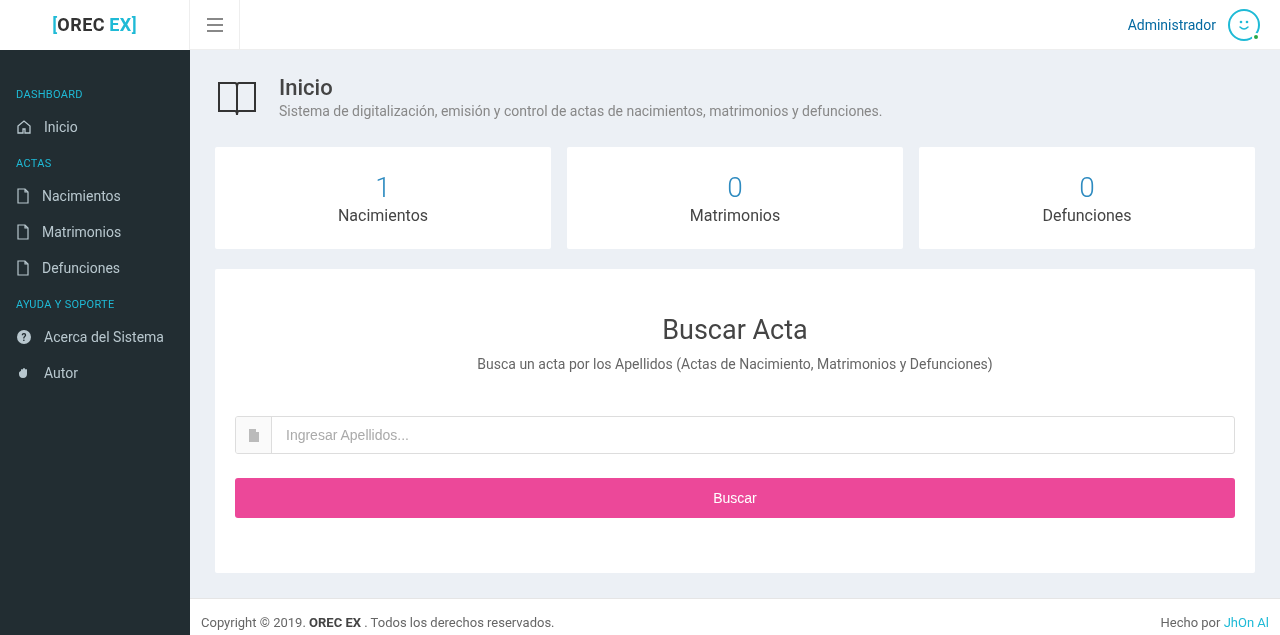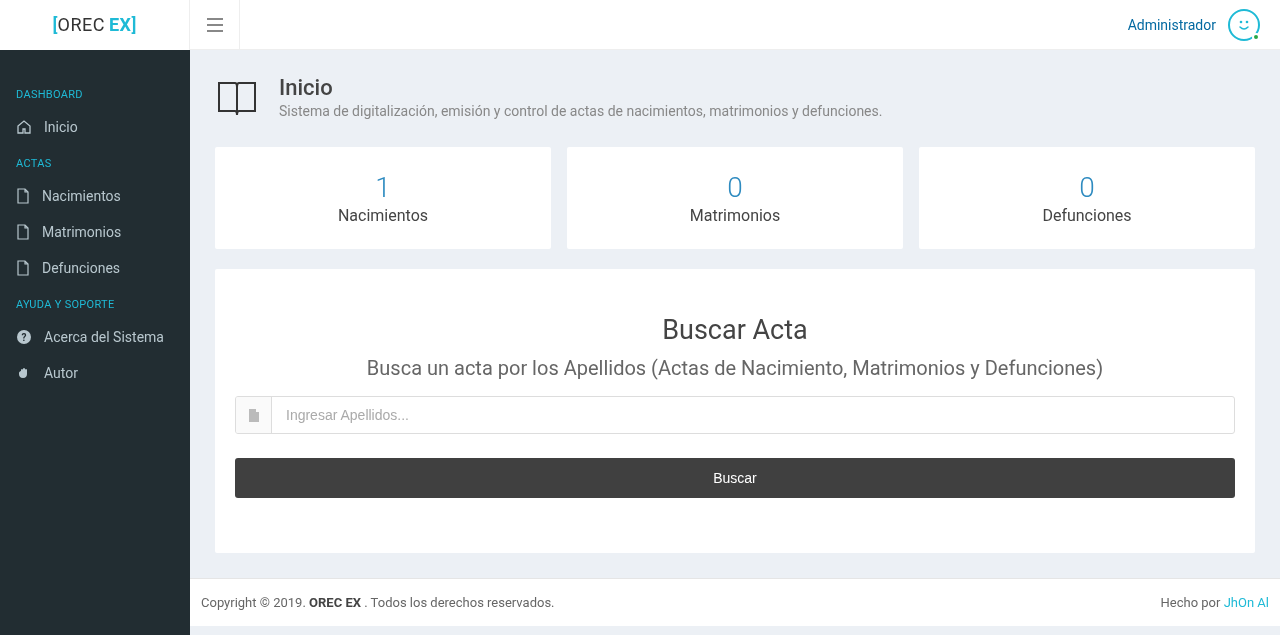--- a/index.html
+++ b/index.html
@@ -26,21 +26,21 @@
   .logo-box {
     width: 190px;
     height: 50px;
     display: flex;
     align-items: center;
     justify-content: center;
     background: #fff;
     border-right: 1px solid #eee;
   }
   .logo-box .bracket { color: #1fbad6; font-weight: 600; font-size: 18px; }
-  .logo-box .part1 { color: #333; font-weight: 400; font-size: 18px; letter-spacing: 0.5px; }
+  .logo-box .part1 { color: #333; font-weight: 700; font-size: 18px; letter-spacing: 0.5px; }
   .logo-box .part2 { color: #1fbad6; font-weight: 700; font-size: 18px; margin-left: 4px; letter-spacing: 0.5px; }
   .hamburger {
     width: 50px;
     height: 50px;
     display: flex;
     align-items: center;
     justify-content: center;
     cursor: pointer;
     border-right: 1px solid #eee;
     color: #888;
@@ -148,23 +148,23 @@
     padding: 45px 20px 55px;
     text-align: center;
   }
   .search-panel h2 {
     font-size: 27px;
     font-weight: 400;
     color: #444;
     margin-bottom: 10px;
   }
   .search-panel .sub {
-    font-size: 20px;
+    font-size: 14px;
     color: #666;
-    margin-bottom: 16px;
+    margin-bottom: 44px;
   }
   .search-row {
     display: flex;
     justify-content: center;
     gap: 24px;
     flex-direction: column;
   }
   .input-group {
     display: flex;
     border: 1px solid #ddd;
@@ -184,21 +184,21 @@
   .input-group input {
     border: none;
     outline: none;
     padding: 10px 14px;
     width: 290px;
     font-size: 14px;
     color: #555;
   }
   .input-group input::placeholder { color: #aaa; }
   .btn-search {
-    background: #404040;
+    background: #ec4899;
     color: #fff;
     border: none;
     padding: 0 26px;
     border-radius: 3px;
     font-size: 14px;
     cursor: pointer;
     height: 40px;
   }
 
   .footer {

